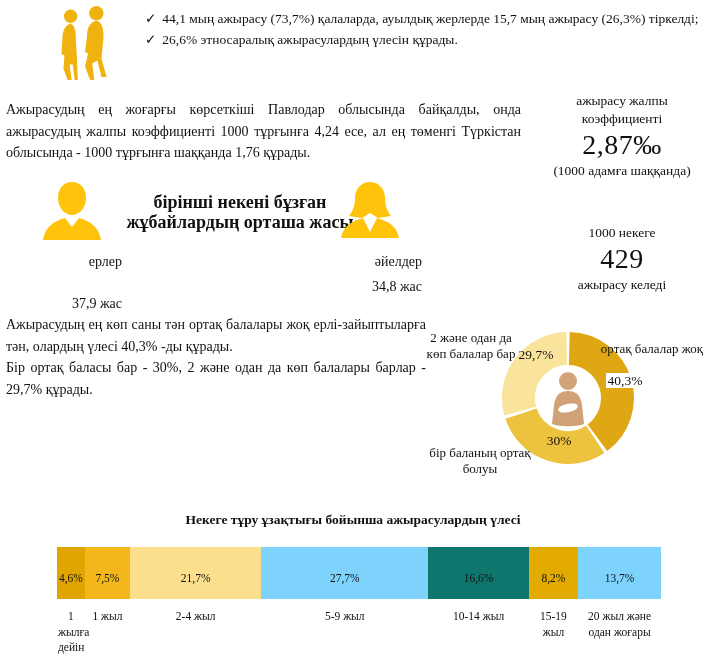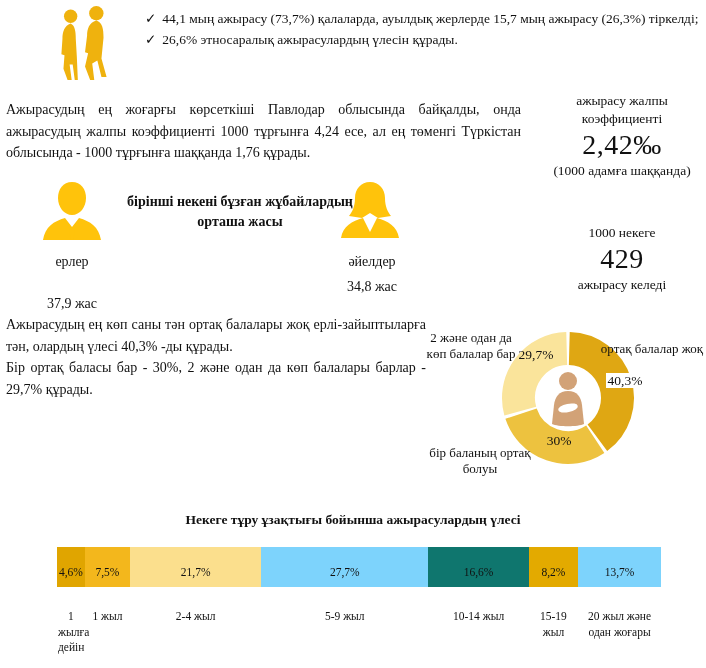--- a/index.html
+++ b/index.html
@@ -17,29 +17,29 @@
   .para p{margin:0;}
   
   .stat{width:168px;text-align:center;}
   .stat1{left:538px;top:92px;}
   .stat2{left:538px;top:224px;}
   .stat .t{font-size:13.5px;line-height:18px;}
   .stat .big{font-size:28px;line-height:34px;letter-spacing:0.5px;}
   .stat .note{font-size:13.5px;line-height:18px;}
   
   .ages-heading{left:126px;top:192px;width:228px;text-align:center;
-                font-weight:bold;font-size:14px;line-height:20px;}
-  .age-label{width:100px;text-align:center;font-size:14px;}
+                font-weight:bold;font-size:18px;line-height:20px;}
+  .age-label{width:100px;text-align:right;font-size:14px;}
   
   .dlabel{font-size:13px;line-height:16px;text-align:center;}
   .dval{font-size:13.5px;}
   .dval-boxed{background:#fff;padding:0 2px;}
   
   .bar-title{left:0;top:512px;width:706px;text-align:center;font-weight:bold;font-size:13.5px;}
-  .bar-row{left:57px;top:547px;width:604px;height:40px;display:flex;}
+  .bar-row{left:57px;top:547px;width:604px;height:52px;display:flex;}
   .bar-seg{height:100%;display:flex;align-items:center;justify-content:center;padding-top:9px;box-sizing:border-box;}
   .bar-seg span{font-size:11.5px;color:#111;white-space:nowrap;}
   .axis-row{left:57px;top:609px;width:604px;display:flex;}
   .axis-cat{font-size:11.5px;line-height:15.5px;text-align:center;box-sizing:border-box;padding:0 1px;}
 </style>
 </head>
 <body>
 
 <div class="page">
 
@@ -57,21 +57,21 @@
     <p class="bullet"><span class="check">✓</span><span>26,6% этносаралық ажырасулардың үлесін құрады.</span></p>
   </div>
 
   <div class="abs para para1">
     <p>Ажырасудың ең жоғарғы көрсеткіші Павлодар облысында байқалды, онда ажырасудың жалпы коэффициенті 1000 тұрғынға 4,24 есе, ал ең төменгі Түркістан облысында - 1000 тұрғынға шаққанда 1,76 құрады.</p>
   </div>
 
   <div class="abs stat stat1">
     <div class="t">ажырасу жалпы</div>
     <div class="t">коэффициенті</div>
-    <div class="big">2,42‰</div>
+    <div class="big">2,87‰</div>
     <div class="note">(1000 адамға шаққанда)</div>
   </div>
 
   <svg class="abs" style="left:40px;top:182px;" width="64" height="58" viewBox="0 0 64 58">
     <g fill="#FFC30B">
       <path d="M32 0 C23 0 18 7 18 16 C18 25 24 33 32 33 C40 33 46 25 46 16 C46 7 41 0 32 0 Z"></path>
       <path d="M3 58 C5 45 14 39 25 36 L32 45 L39 36 C50 39 59 45 61 58 Z"></path>
       <path d="M32 45 L29 49 L31 58 L33 58 L35 49 Z"></path>
     </g>
   </svg>

